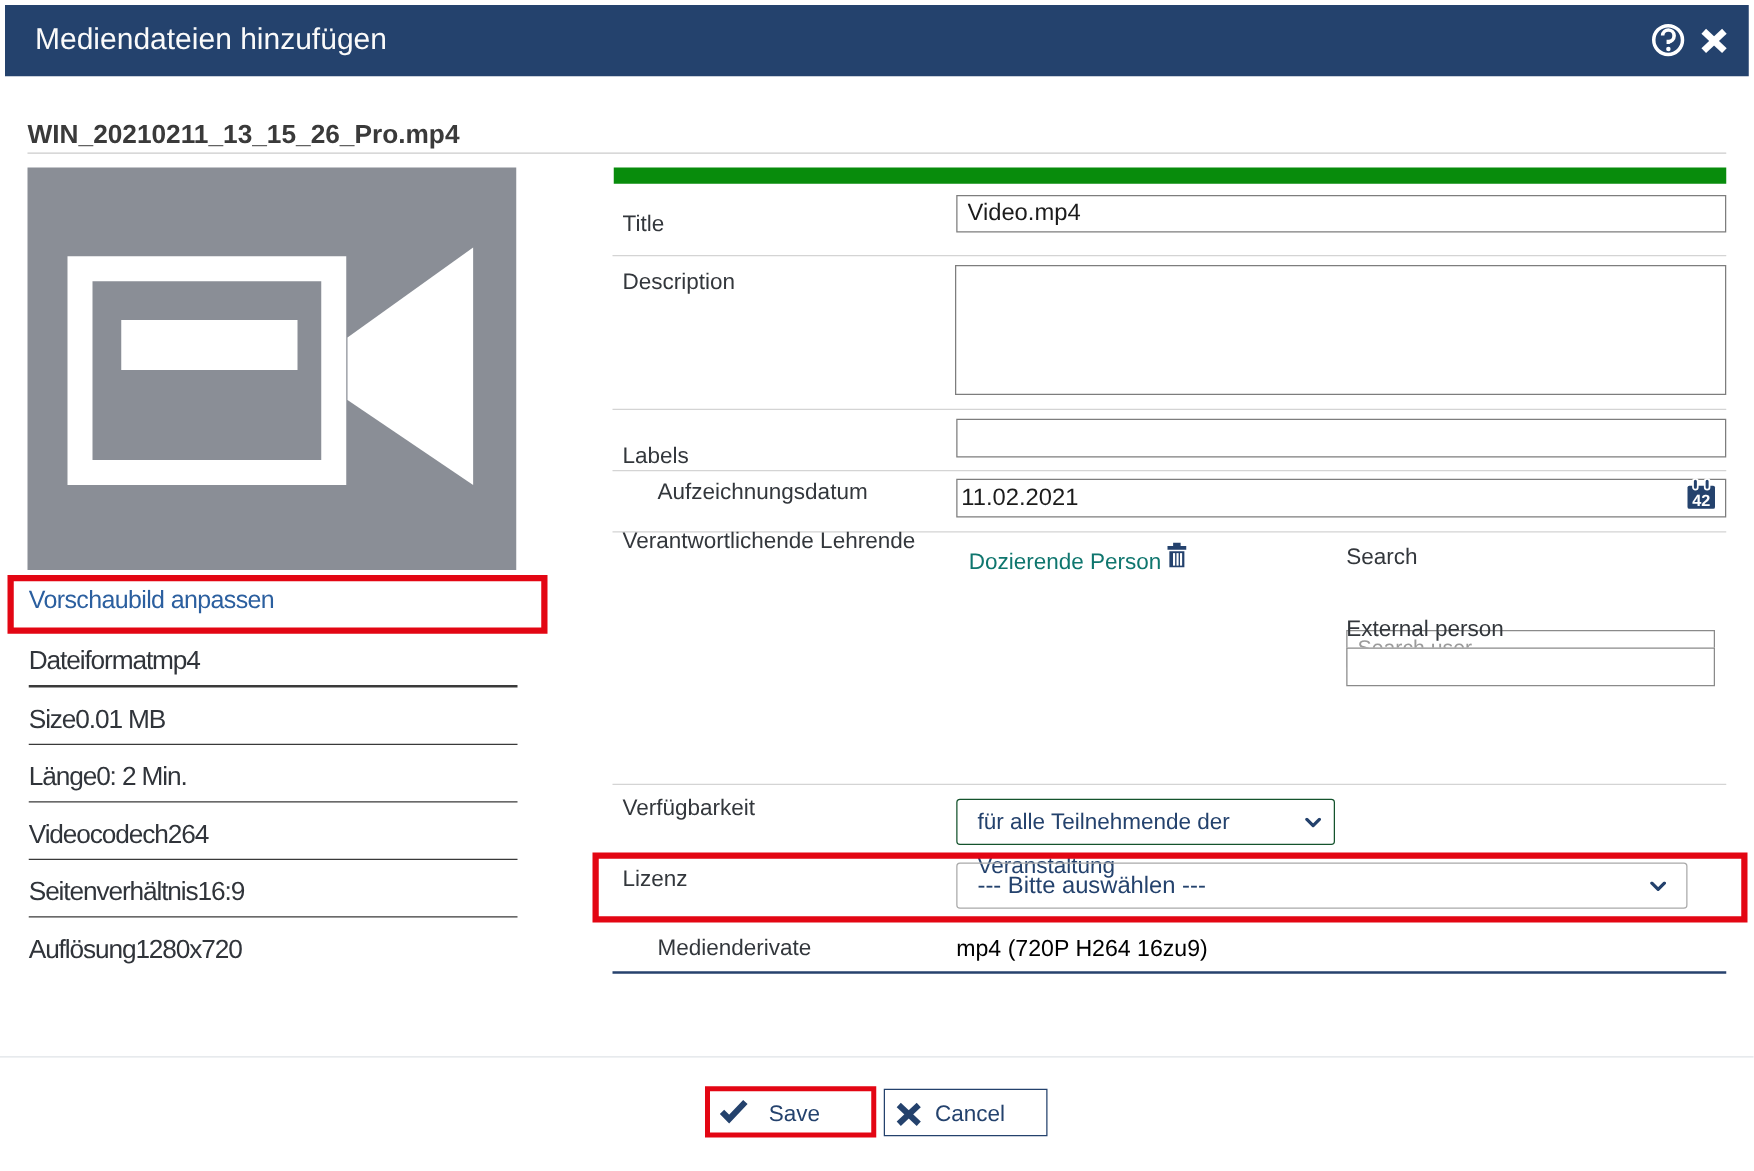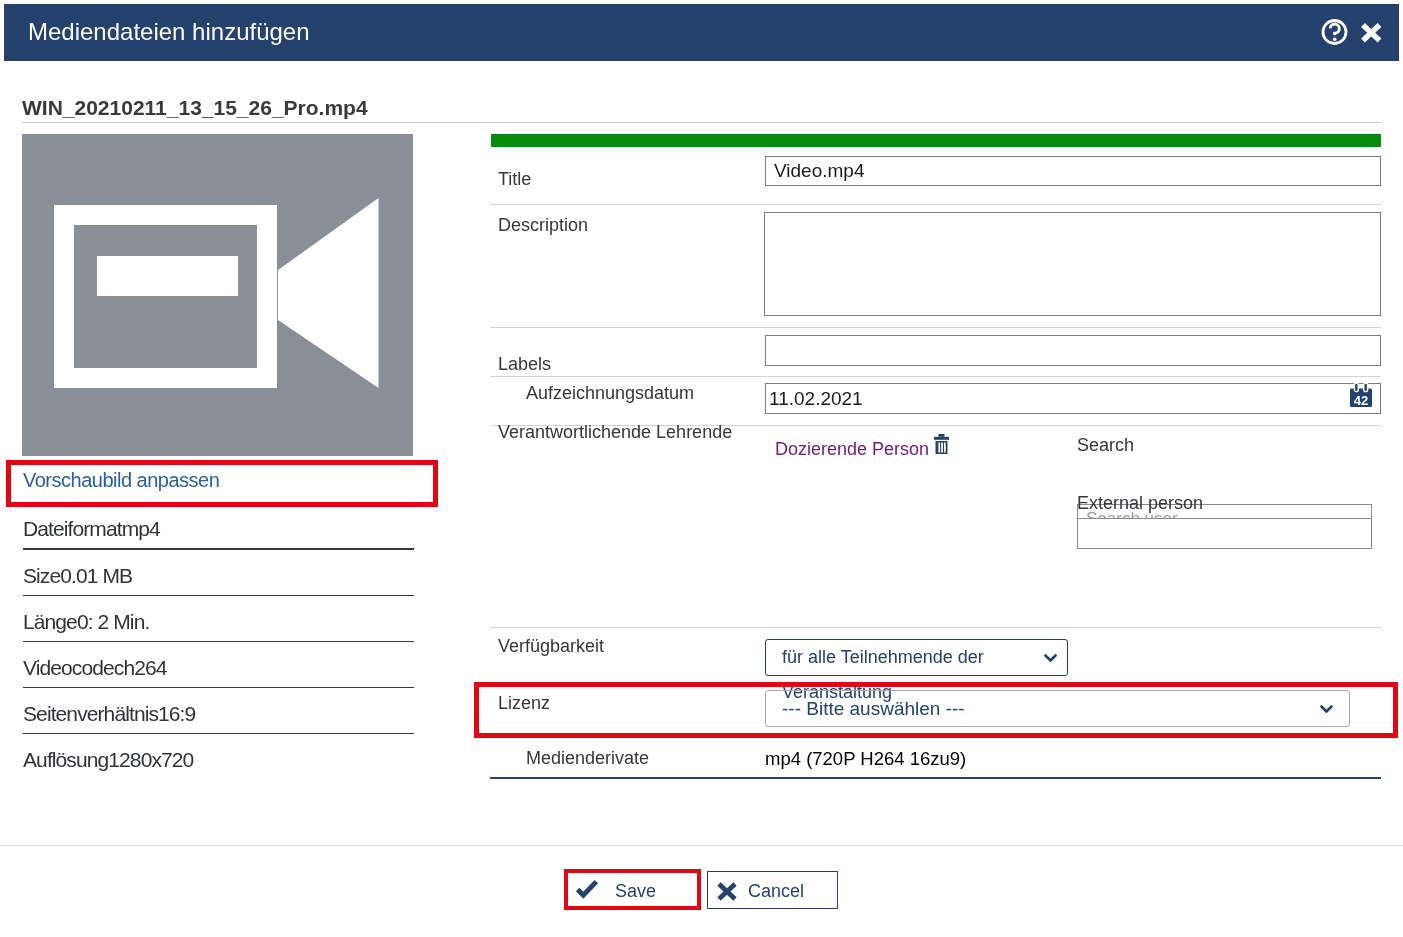--- a/index.html
+++ b/index.html
@@ -94,21 +94,21 @@
   <input class="abs inp" style="left: 765px; top: 383px; width: 616px; height: 31px; padding: 0px 3px;" value="11.02.2021">
 
   <svg class="abs" style="left:1348px;top:381px" width="26" height="27" viewBox="0 0 26 27">
     <rect x="2" y="7.5" width="22" height="18.5" rx="1.5" fill="#24426d"></rect>
     <rect x="6.4" y="2" width="3.8" height="8.6" rx="1.9" fill="#24426d" stroke="#fff" stroke-width="1.4"></rect>
     <rect x="15.8" y="2" width="3.8" height="8.6" rx="1.9" fill="#24426d" stroke="#fff" stroke-width="1.4"></rect>
     <text x="13" y="23.5" font-size="13" font-weight="bold" fill="#fff" text-anchor="middle" font-family="Liberation Sans">42</text>
   </svg>
   <div class="abs sep" style="top:425px;"></div>
   <div class="abs lbl" style="top:422px;">Verantwortlichende Lehrende</div>
-  <div class="abs" style="left:775px;top:439px;font-size:18px;line-height:21px;color:#701a75;">Dozierende Person</div>
+  <div class="abs" style="left:775px;top:439px;font-size:18px;line-height:21px;color:#0f766e;">Dozierende Person</div>
 
   <svg class="abs" style="left:933px;top:434px" width="17" height="20" viewBox="0 0 17 20">
     <rect x="1" y="2.8" width="15" height="3" fill="#24426d"></rect>
     <rect x="5.5" y="0" width="6" height="2.8" fill="#24426d"></rect>
     <rect x="2.5" y="7" width="12" height="13" fill="#24426d"></rect>
     <rect x="5.4" y="8.5" width="1.7" height="10" fill="#fff"></rect>
     <rect x="8.2" y="8.5" width="1.7" height="10" fill="#fff"></rect>
     <rect x="11" y="8.5" width="1.7" height="10" fill="#fff"></rect>
   </svg>
   <div class="abs lbl" style="left:1077px;top:435px;">Search</div>

